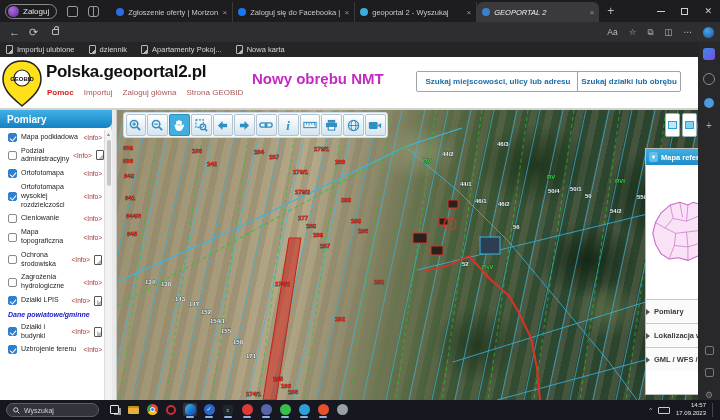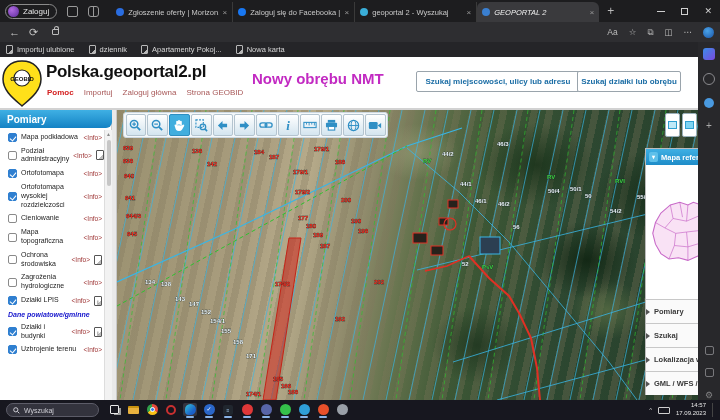--- a/index.html
+++ b/index.html
@@ -520,24 +520,20 @@
       <path d="M32,10 L36,30 L24,44 M46,6 L50,28 M58,10 L56,34 M36,30 L56,34 L70,28 L92,18 M24,44 L40,52 L56,50 L74,48 L94,44 M40,52 L38,70 L30,90 M56,50 L58,72 L58,92 M74,48 L78,66 L86,80 M10,36 L24,44 M38,70 L58,72 L78,66" fill="none" stroke="#c869c8" stroke-width="1"></path>
     </svg>
   </div>
   <div id="acc-items">
       <div class="acc-item">
         <span class="tri"></span>
         <span>Pomiary</span>
       </div>
       <div class="acc-item">
         <span class="tri"></span>
-        <span>Szukaj</span>
-      </div>
-      <div class="acc-item">
-        <span class="tri"></span>
         <span>Lokalizacja ws</span>
       </div>
       <div class="acc-item">
         <span class="tri"></span>
         <span>GML / WFS / D</span>
       </div>
     </div>
 </div>
 
 <div id="edgerail" class="abs">

